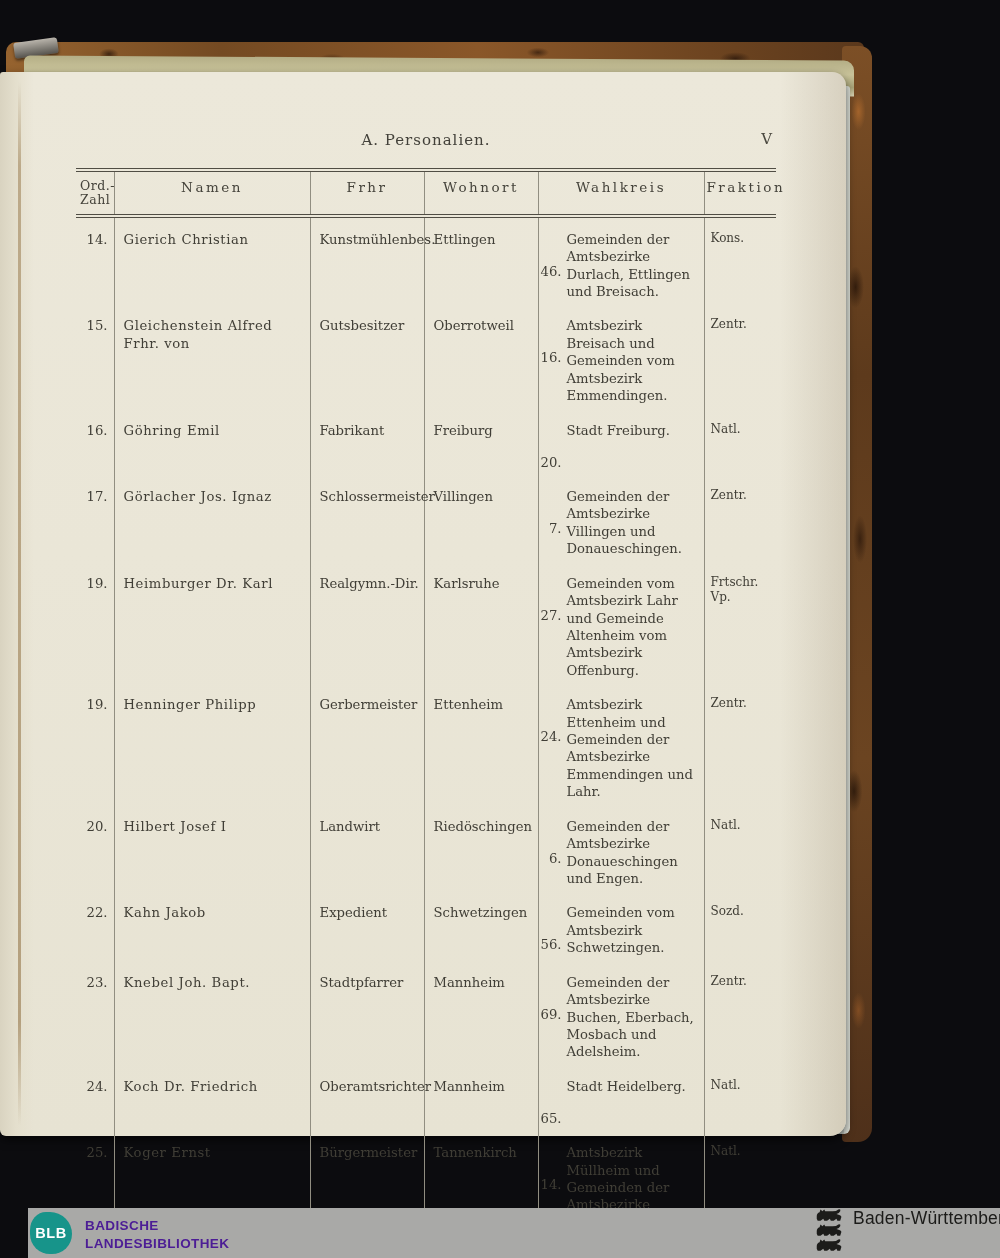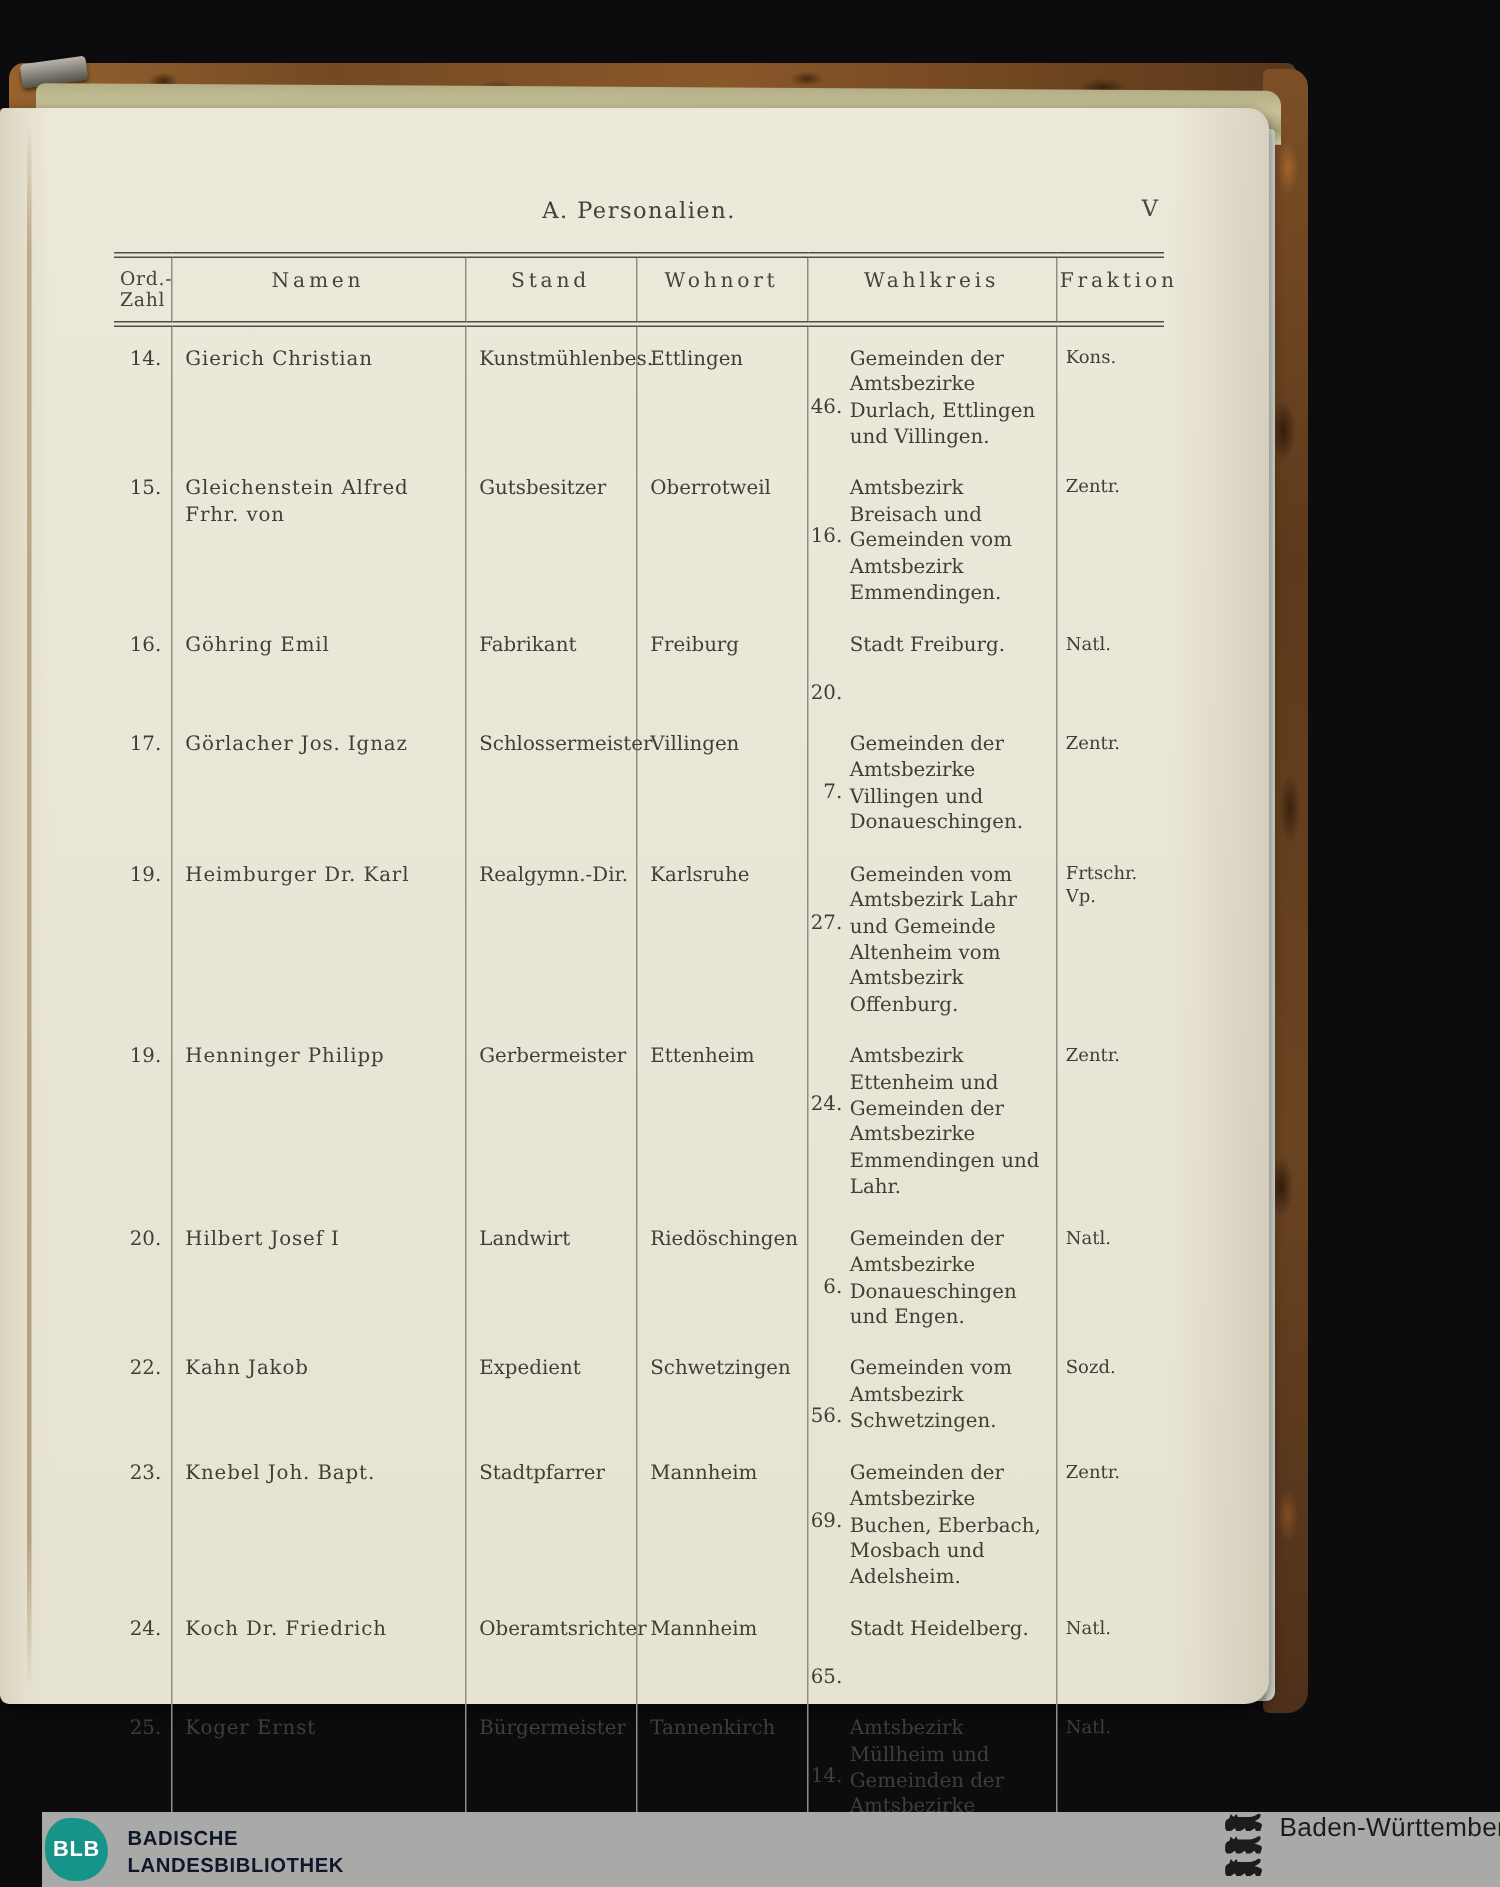--- a/index.html
+++ b/index.html
@@ -117,21 +117,21 @@
   .blb-logo {
     position: absolute; left: 2px; top: 4px; width: 42px; height: 42px;
     background: #17948a;
     border-radius: 40% 55% 50% 50% / 45% 55% 50% 50%;
     display: flex; align-items: center; justify-content: center;
   }
   .blb-logo span { color: #ffffff; font-weight: bold; font-size: 14.5px; letter-spacing: .5px; }
   .lib-name {
     position: absolute; left: 57px; top: 9px;
     font-size: 13.5px; font-weight: bold; line-height: 1.3;
-    color: #0f172a; letter-spacing: .4px;
+    color: #4c1d95; letter-spacing: .4px;
   }
   .bw-brand {
     position: absolute; right: 14px; top: 0; height: 50px;
     display: flex; gap: 10px;
   }
   .coat { width: 30px; height: 44px; }
   .coat path { fill: #1c1c1a; }
   .bw-name { font-size: 17.5px; color: #1b1b19; font-weight: 500; letter-spacing: .2px; }
 </style>
 </head>
@@ -162,36 +162,36 @@
           <col style="width:166px">
           <col style="width:72px">
       </colgroup>
       <thead>
         <tr>
           <th class="h-ord">
             <span class="l1">Ord.-</span>
             <span class="l2">Zahl</span>
           </th>
           <th class="v">Namen</th>
-          <th class="v">Stand</th>
+          <th class="v">Frhr</th>
           <th class="v">Wohnort</th>
           <th class="v">Wahlkreis</th>
           <th class="v">Fraktion</th>
         </tr>
       </thead>
       <tbody id="rows-tbody">
           <tr>
     <td class="c-ord">14.</td>
     <td class="v c-name">Gierich Christian</td>
     <td class="v c-stand">Kunstmühlenbes.</td>
     <td class="v c-wohnort">Ettlingen</td>
     <td class="v c-wk">
       <div class="wk-wrap">
         <span class="wk-num">46.</span>
-        <span class="wk-text">Gemeinden der Amtsbezirke Durlach, Ettlingen und Villingen.</span>
+        <span class="wk-text">Gemeinden der Amtsbezirke Durlach, Ettlingen und Breisach.</span>
       </div>
     </td>
     <td class="v c-frak">Kons.</td>
   </tr>
           <tr>
     <td class="c-ord">15.</td>
     <td class="v c-name">Gleichenstein Alfred Frhr. von</td>
     <td class="v c-stand">Gutsbesitzer</td>
     <td class="v c-wohnort">Oberrotweil</td>
     <td class="v c-wk">

